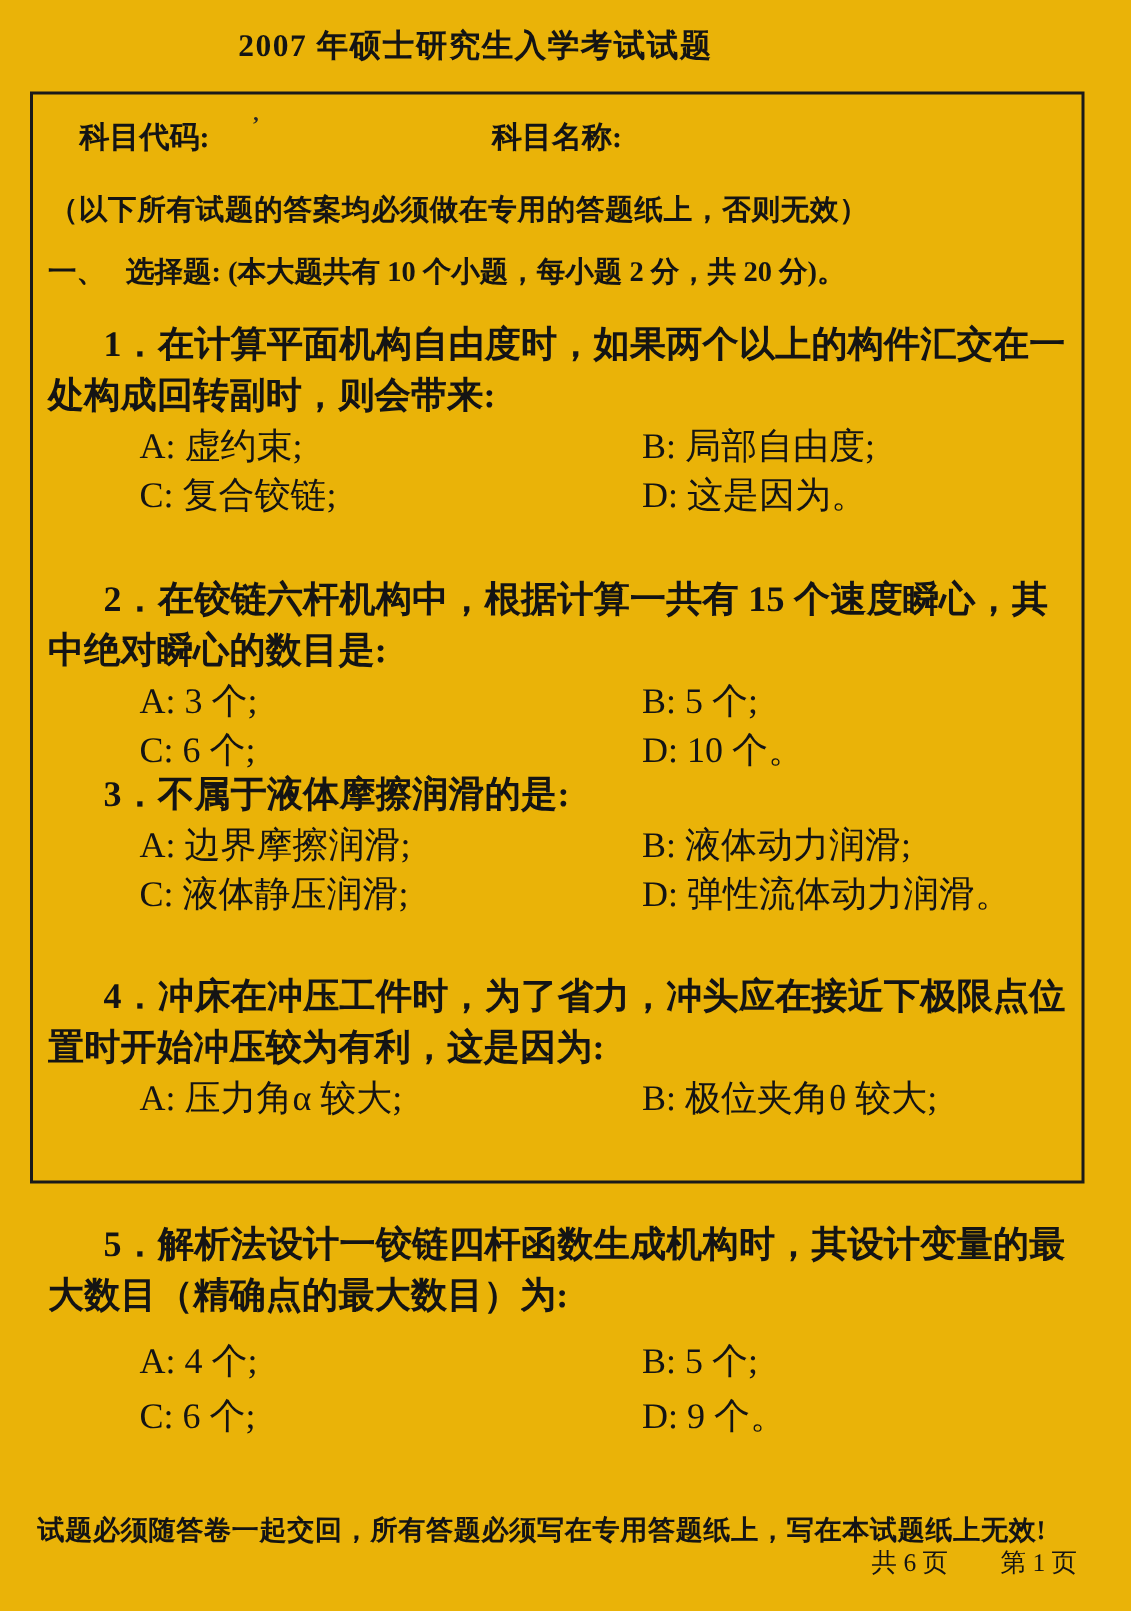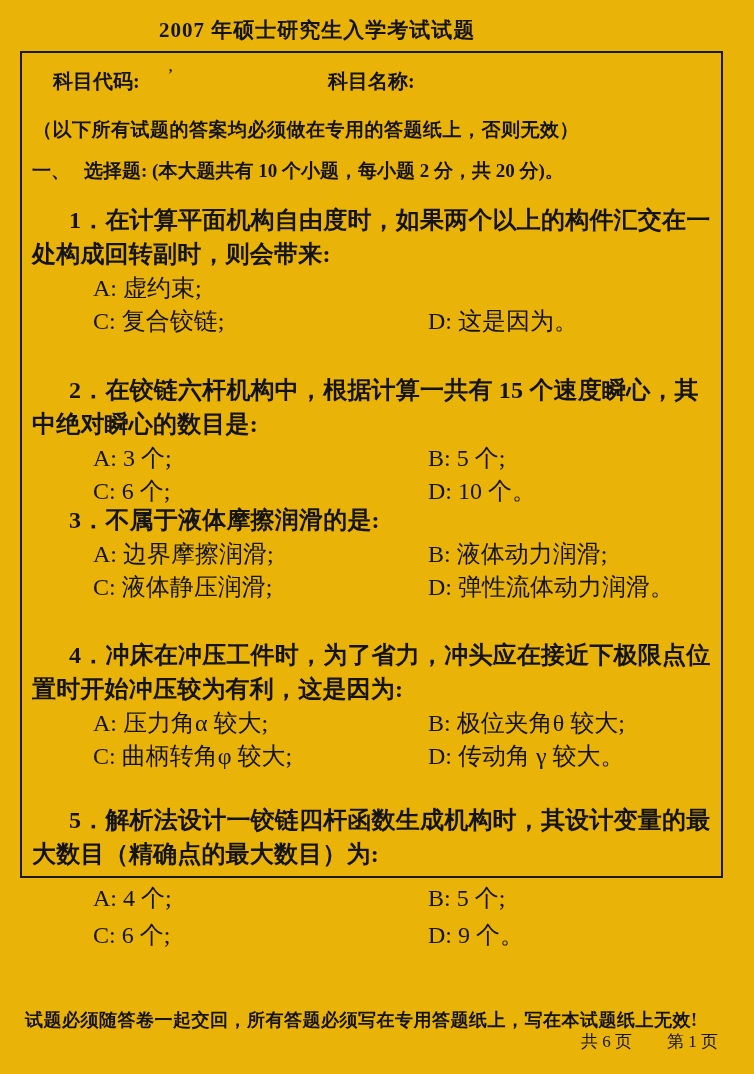--- a/index.html
+++ b/index.html
@@ -25,23 +25,23 @@
     text-align: center;
     transform: translateX(-60px);
     font-size: 21px;
     font-weight: bold;
     letter-spacing: 1px;
     white-space: nowrap;
   }
   .box {
     position: absolute;
     left: 20px;
-    top: 51px;
+    top: 61px;
     width: 703px;
-    height: 827px;
+    height: 728px;
     border: 2px solid #1a1a1a;
     box-sizing: border-box;
   }
   .subject-row {
     position: absolute;
     top: 15px;
     left: 0;
     width: 100%;
     height: 24px;
     font-size: 20px;
@@ -141,20 +141,21 @@
 
     <div class="section-heading">
       <span class="sec-num">一、</span><span class="sec-title">选择题: (本大题共有 10 个小题，每小题 2 分，共 20 分)。</span>
     </div>
 
     <div class="question q1">
       <p class="q-text">1．在计算平面机构自由度时，如果两个以上的构件汇交在一处构成回转副时，则会带来:</p>
       <div class="options">
         <div class="opt-row">
           <span class="opt col1">A: 虚约束;</span>
+          <span class="opt col2">B: 局部自由度;</span>
         </div>
         <div class="opt-row">
           <span class="opt col1">C: 复合铰链;</span>
           <span class="opt col2">D: 这是因为。</span>
         </div>
       </div>
     </div>
 
     <div class="question q2">
       <p class="q-text">2．在铰链六杆机构中，根据计算一共有 15 个速度瞬心，其中绝对瞬心的数目是:</p>
@@ -183,24 +184,20 @@
         </div>
       </div>
     </div>
 
     <div class="question q4">
       <p class="q-text">4．冲床在冲压工件时，为了省力，冲头应在接近下极限点位置时开始冲压较为有利，这是因为:</p>
       <div class="options">
         <div class="opt-row">
           <span class="opt col1">A: 压力角α 较大;</span>
           <span class="opt col2">B: 极位夹角θ 较大;</span>
-        </div>
-        <div class="opt-row">
-          <span class="opt col1">C: 曲柄转角φ 较大;</span>
-          <span class="opt col2">D: 传动角 γ 较大。</span>
         </div>
       </div>
     </div>
 
     <div class="question q5">
       <p class="q-text">5．解析法设计一铰链四杆函数生成机构时，其设计变量的最大数目（精确点的最大数目）为:</p>
       <div class="options">
         <div class="opt-row">
           <span class="opt col1">A: 4 个;</span>
           <span class="opt col2">B: 5 个;</span>

